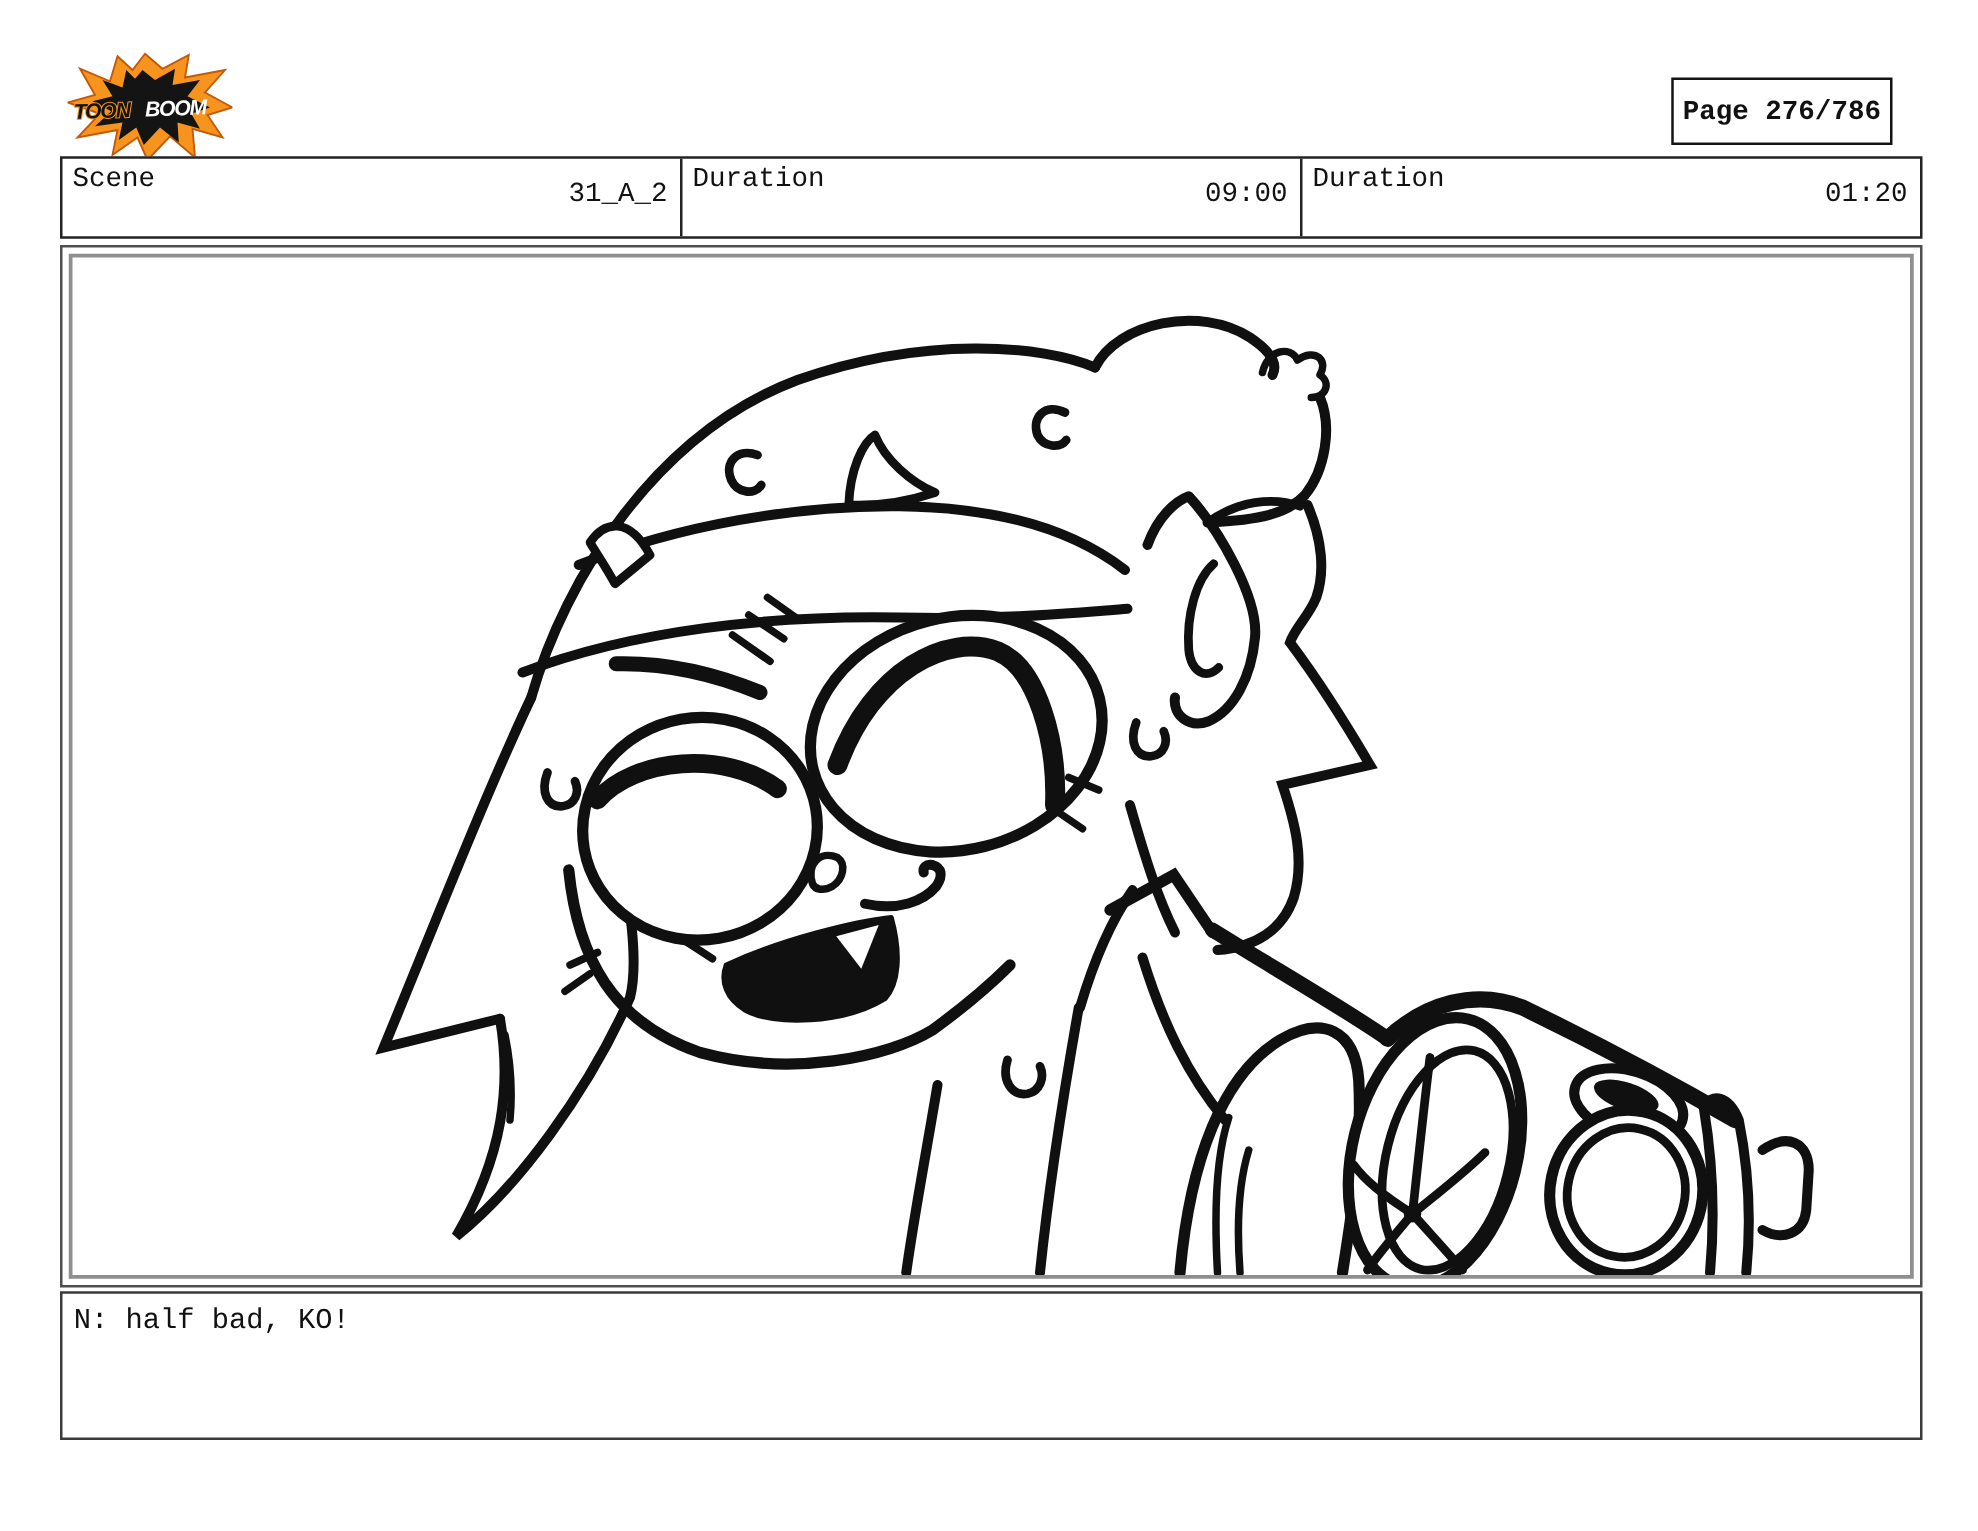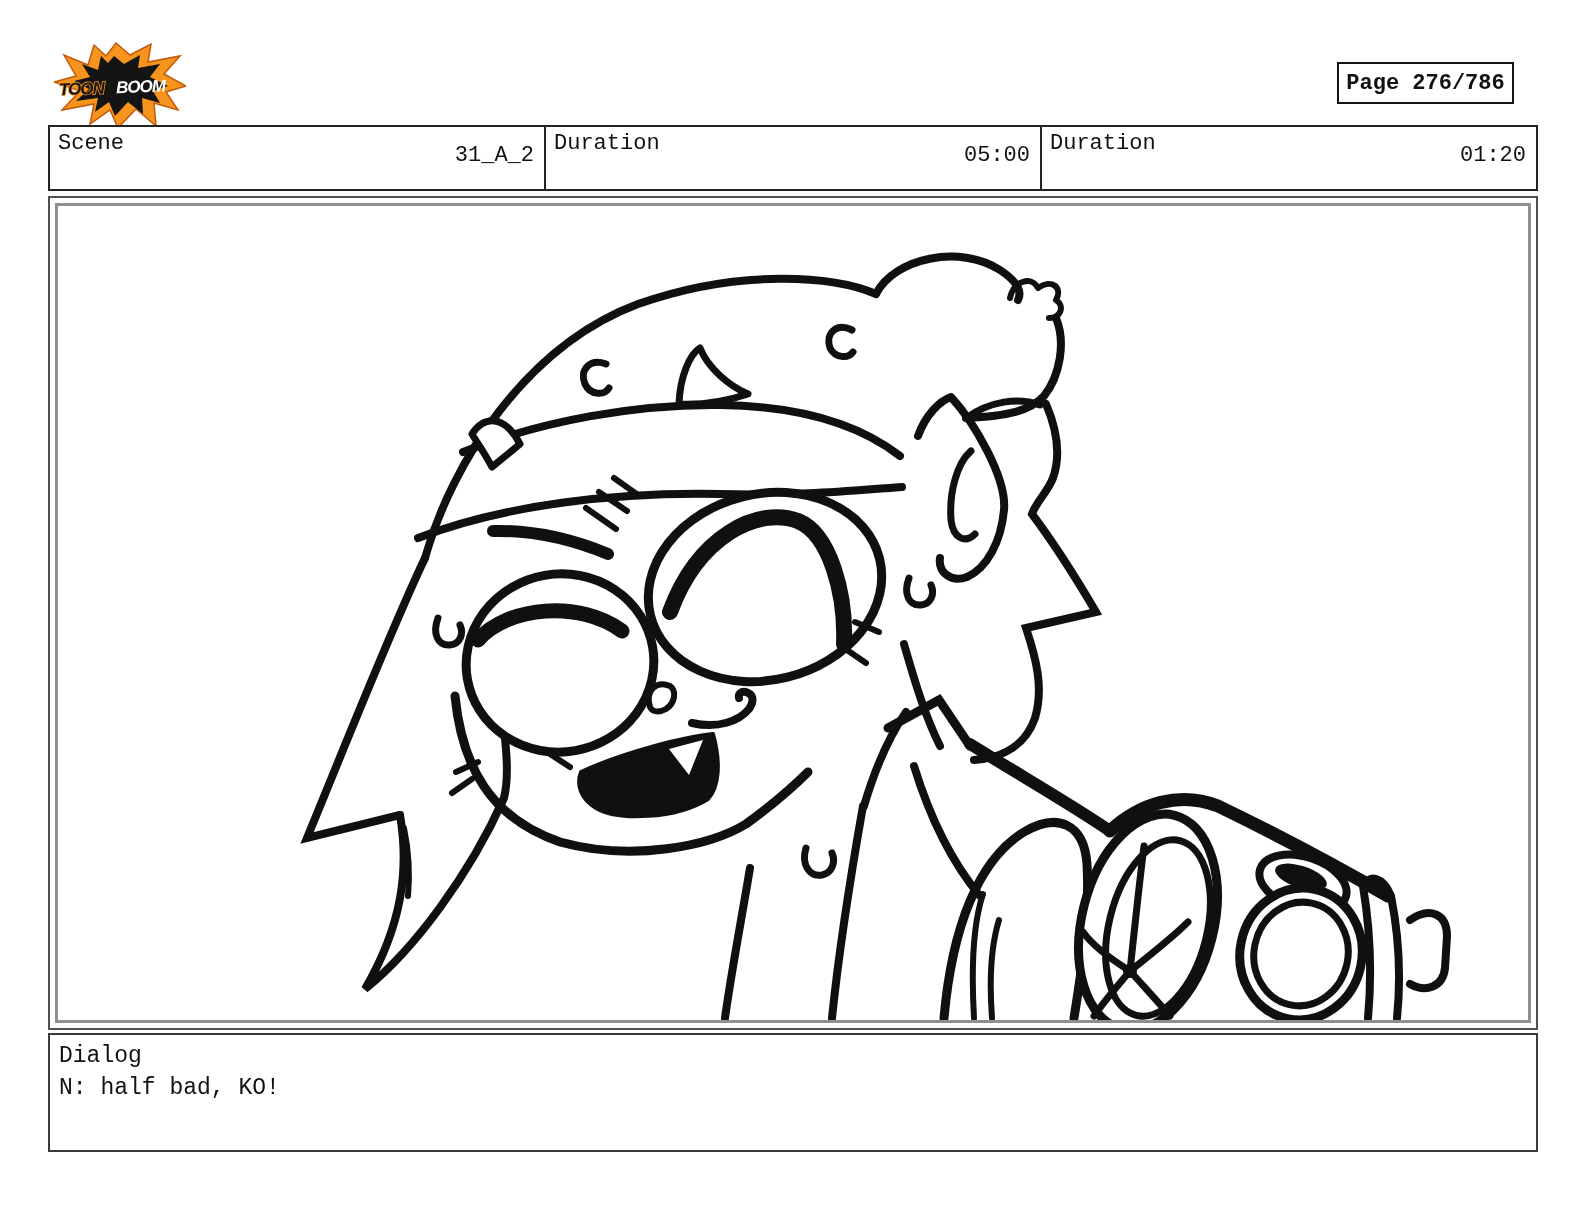--- a/index.html
+++ b/index.html
@@ -2,21 +2,21 @@
 <html><head>
 <meta charset="utf-8">
 <style>
   html,body{margin:0;padding:0;background:#ffffff;}
   .page{position:relative;width:1582px;height:1225px;background:#fff;overflow:hidden;
         font-family:"Liberation Mono","DejaVu Sans Mono",monospace;color:#111;}
   
   .logo{position:absolute;left:54px;top:40px;width:132px;height:90px;}
   .title{position:absolute;left:208px;top:68px;font-size:23px;font-weight:bold;
          white-space:pre;letter-spacing:0;}
-  .page-badge{position:absolute;left:1337px;top:62px;width:177px;height:42px;
+  .page-badge{position:absolute;left:1337px;top:62px;width:177px;height:54px;
          border:2px solid #141414;box-sizing:border-box;display:flex;align-items:center;
          justify-content:center;font-size:22px;font-weight:bold;}
   
   .info-row{position:absolute;left:48px;top:125px;width:1490px;height:66px;
          border:2px solid #232323;box-sizing:border-box;display:flex;background:#fff;}
   .info-cell{flex:1 1 0;position:relative;border-left:2px solid #232323;padding-left:17px;}
   .info-cell:first-child{border-left:none;}
   .info-label{position:absolute;top:4px;left:8px;font-size:22px;}
   .info-value{position:absolute;bottom:21px;right:10px;font-size:22px;}
   
@@ -49,21 +49,21 @@
     <span>Page 276/786</span>
   </div>
 
   <div class="info-row">
     <div class="info-cell">
       <span class="info-label">Scene</span>
       <span class="info-value">31_A_2</span>
     </div>
     <div class="info-cell">
       <span class="info-label">Duration</span>
-      <span class="info-value">05:00</span>
+      <span class="info-value">09:00</span>
     </div>
     <div class="info-cell">
       <span class="info-label">Duration</span>
       <span class="info-value">01:20</span>
     </div>
   </div>
 
   <div class="panel-frame">
     <div class="panel-inner">
       <svg viewBox="0 0 1470 814" preserveAspectRatio="none" aria-hidden="true">
@@ -146,17 +146,16 @@
             <path d="M 380,412 C 374,428 380,440 392,439 C 402,438 406,428 402,419" stroke-width="7"></path>
             <path d="M 748,642 C 743,658 751,671 764,669 C 774,667 778,656 774,647" stroke-width="7"></path>
           </g>
 
         </g>
       </svg>
     </div>
   </div>
 
   <div class="dialog-box">
-    <div class="dialog-line">Dialog</div>
     <div class="dialog-line">N: half bad, KO!</div>
   </div>
 
 </div>
 
 </body></html>

